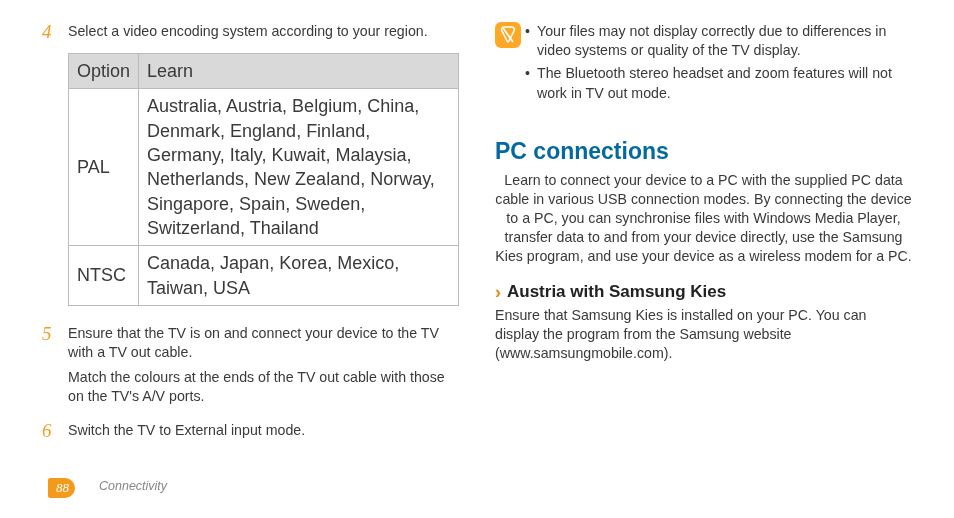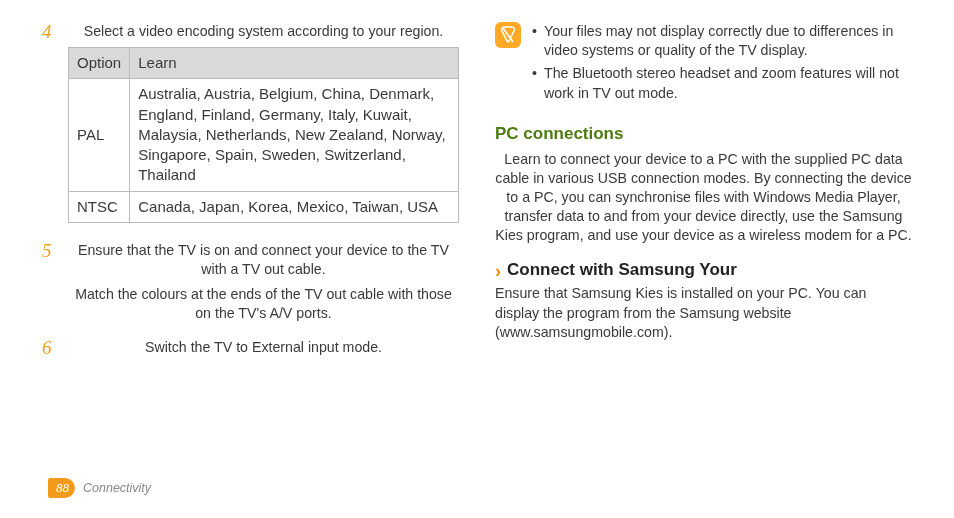--- a/index.html
+++ b/index.html
@@ -27,43 +27,43 @@
   }
   .step-num {
     font-family: Georgia, "Times New Roman", serif;
     font-style: italic;
     font-size: 19px;
     color: #f0a020;
     line-height: 1.05;
     min-width: 16px;
   }
   .step-body { flex: 1; }
-  .step-body p { margin-bottom: 6px; text-align: center; }
+  .step-body p { margin-bottom: 6px; }
 
   table.region {
     border-collapse: collapse;
     width: 100%;
-    margin: 6px 0 10px 0;
-    font-size: 15px;
+    margin: 12px 0 10px 0;
+    font-size: 18px;
   }
   table.region th, table.region td {
     border: 1px solid #bbb;
     padding: 5px 8px;
     text-align: left;
     vertical-align: middle;
   }
   table.region thead th {
     background: #d9d9d9;
     font-weight: 400;
   }
 
   .note {
     display: flex;
-    gap: 11px;
-    margin-bottom: 16px;
+    gap: 4px;
+    margin-bottom: 29px;
   }
   .note-icon {
     width: 26px; height: 26px;
     border-radius: 6px;
     background: #ffa826;
     position: relative;
     flex-shrink: 0;
   }
   .note-icon svg { position: absolute; inset: 0; }
   .note-list { list-style: none; flex:1; }
@@ -73,22 +73,22 @@
     margin-bottom: 4px;
   }
   .note-list li::before {
     content: "•";
     position: absolute;
     left: 0;
     top: 0;
   }
 
   h2.section {
-    color: #4d7c0f;
-    font-size: 17px;
+    color: #0369a1;
+    font-size: 23px;
     font-weight: 700;
     margin: 4px 0 4px 0;
   }
   .section-intro { margin-bottom: 14px; text-align: center; }
 
   h3.sub {
     font-size: 17px;
     font-weight: 700;
     color: #222;
     margin: 6px 0 2px 0;
@@ -101,22 +101,22 @@
     font-weight: 900;
     font-size: 18px;
     line-height: 1;
   }
 
   .footer {
     position: absolute;
     left: 48px;
     bottom: 20px;
     display: flex;
-    align-items: center;
-    gap: 8px;
+    align-items: flex-start;
+    gap: 24px;
     font-size: 12.5px;
     color: #888;
     font-style: italic;
   }
   .footer .pg {
     background: #f39a1a;
     color: #fff;
     font-style: italic;
     font-family: Georgia, serif;
     padding: 1px 6px 1px 8px;
@@ -185,21 +185,21 @@
         <li>Your files may not display correctly due to differences in video systems or quality of the TV display.</li>
         <li>The Bluetooth stereo headset and zoom features will not work in TV out mode.</li>
       </ul>
     </div>
 
     <h2 class="section">PC connections</h2>
     <p class="section-intro">Learn to connect your device to a PC with the supplied PC data cable in various USB connection modes. By connecting the device to a PC, you can synchronise files with Windows Media Player, transfer data to and from your device directly, use the Samsung Kies program, and use your device as a wireless modem for a PC.</p>
 
     <h3 class="sub">
       <span class="chev">›</span>
-      <span>Connect with Samsung Your</span>
+      <span>Austria with Samsung Kies</span>
     </h3>
     <p>Ensure that Samsung Kies is installed on your PC. You can display the program from the Samsung website (www.samsungmobile.com).</p>
 
   </div>
 </div>
 
 <div class="footer">
   <span class="pg">88</span>
   <span>Connectivity</span>
 </div>

